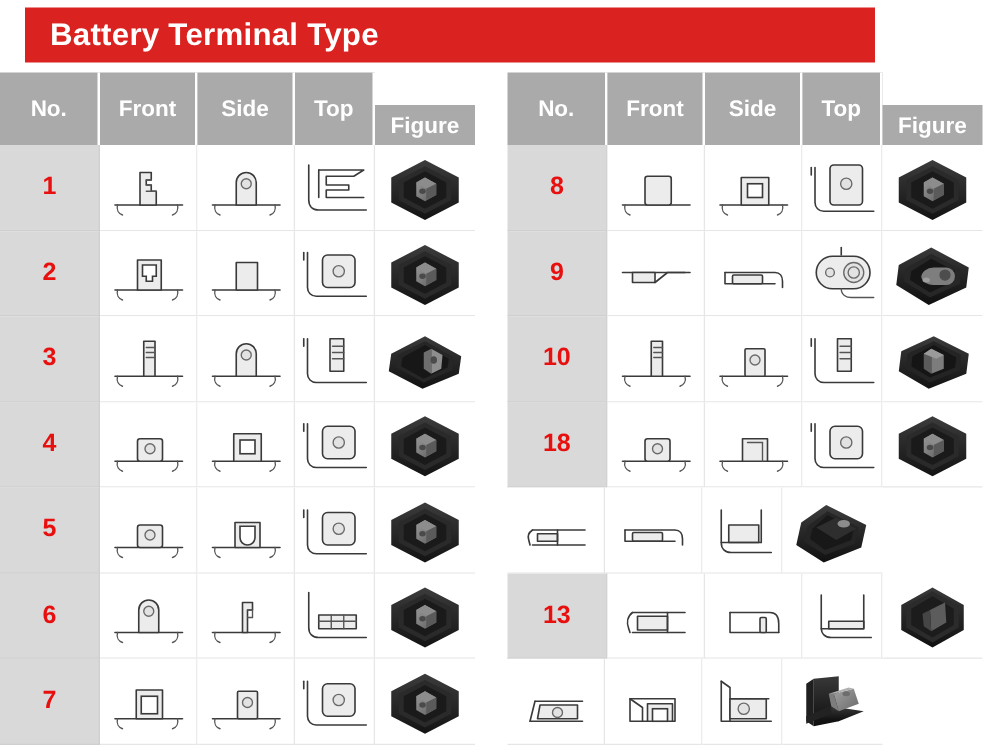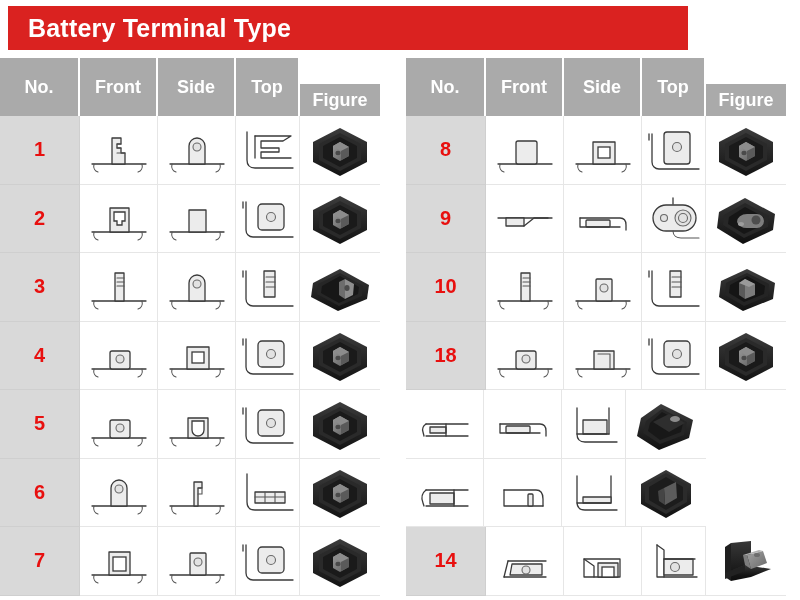--- a/index.html
+++ b/index.html
@@ -6,21 +6,21 @@
     margin: 0; padding: 0;
     width: 800px; height: 600px;
     overflow: hidden;
     background: #ffffff;
     font-family: "Liberation Sans", sans-serif;
   }
   #root { position: relative; width: 800px; height: 600px; }
 
   
   .titlebar {
-    position: absolute; left: 8px; top: 6px;
+    position: absolute; left: 20px; top: 6px;
     width: 680px; height: 44px;
     background: #da2220;
     display: flex; align-items: center;
   }
   .titlebar .title {
     color: #ffffff;
     font-size: 25px;
     font-weight: bold;
     letter-spacing: 0.2px;
     padding-left: 20px;
@@ -778,20 +778,21 @@
                   <path fill="url(#lb)" d="M30 8 L62 24 L58 42 L28 54 L6 40 L10 22 Z"></path>
                   <path fill="#252525" d="M31 13 L56 26 L53 39 L29 48 L12 37 L15 25 Z"></path>
                   <path fill="#181818" d="M31 16 L52 27 L50 36 L29 44 L17 35 L19 27 Z"></path>
                   <path fill="#2e2e2e" d="M22 26 L38 18 L54 27 L38 36 Z"></path>
                   <ellipse cx="44" cy="23" rx="5" ry="3" fill="#8c8c8c"></ellipse>
                 </svg>
               </span>
             </div>
           </div>
           <div class="drow">
+            <div class="dcell no c-no">13</div>
             <div class="dcell c-fr">
               <span>
                 <svg width="70" height="56" viewBox="0 0 70 56">
                   <path class="ln" d="M16 26 H58 M16 42 H58"></path>
                   <path class="ln" d="M16 26 C12 29 11 34 13 39 L14 42"></path>
                   <rect class="bodyfill" x="20" y="29" width="24" height="11"></rect>
                   <path class="ln" d="M44 26 V42"></path>
                 </svg>
               </span>
             </div>
@@ -826,21 +827,20 @@
                   <path fill="url(#cs)" d="M35 6 L60 20 V40 L35 54 L10 40 V20 Z"></path>
                   <path fill="#2b2b2b" d="M35 9 L56 21 V38 L35 50 L14 38 V21 Z"></path>
                   <path fill="#1c1c1c" d="M35 13 L52 23 V36 L35 46 L18 36 V23 Z"></path>
                   <path fill="#5c5c5c" d="M33 24 L45 18 L46 34 L34 41 Z"></path>
                   <path fill="#454545" d="M33 24 L34 41 L28 37 L27 27 Z"></path>
                 </svg>
               </span>
             </div>
           </div>
           <div class="drow">
-            <div class="dcell no c-no">14</div>
             <div class="dcell c-fr">
               <span>
                 <svg width="70" height="56" viewBox="0 0 70 56">
                   <path class="ln" d="M18 28 H56 M14 44 H56"></path>
                   <path class="ln" d="M18 28 L14 44"></path>
                   <path class="bodyfill" d="M22 31 H52 V42 H20 Z"></path>
                   <circle class="holefill" cx="36" cy="37" r="4"></circle>
                 </svg>
               </span>
             </div>

